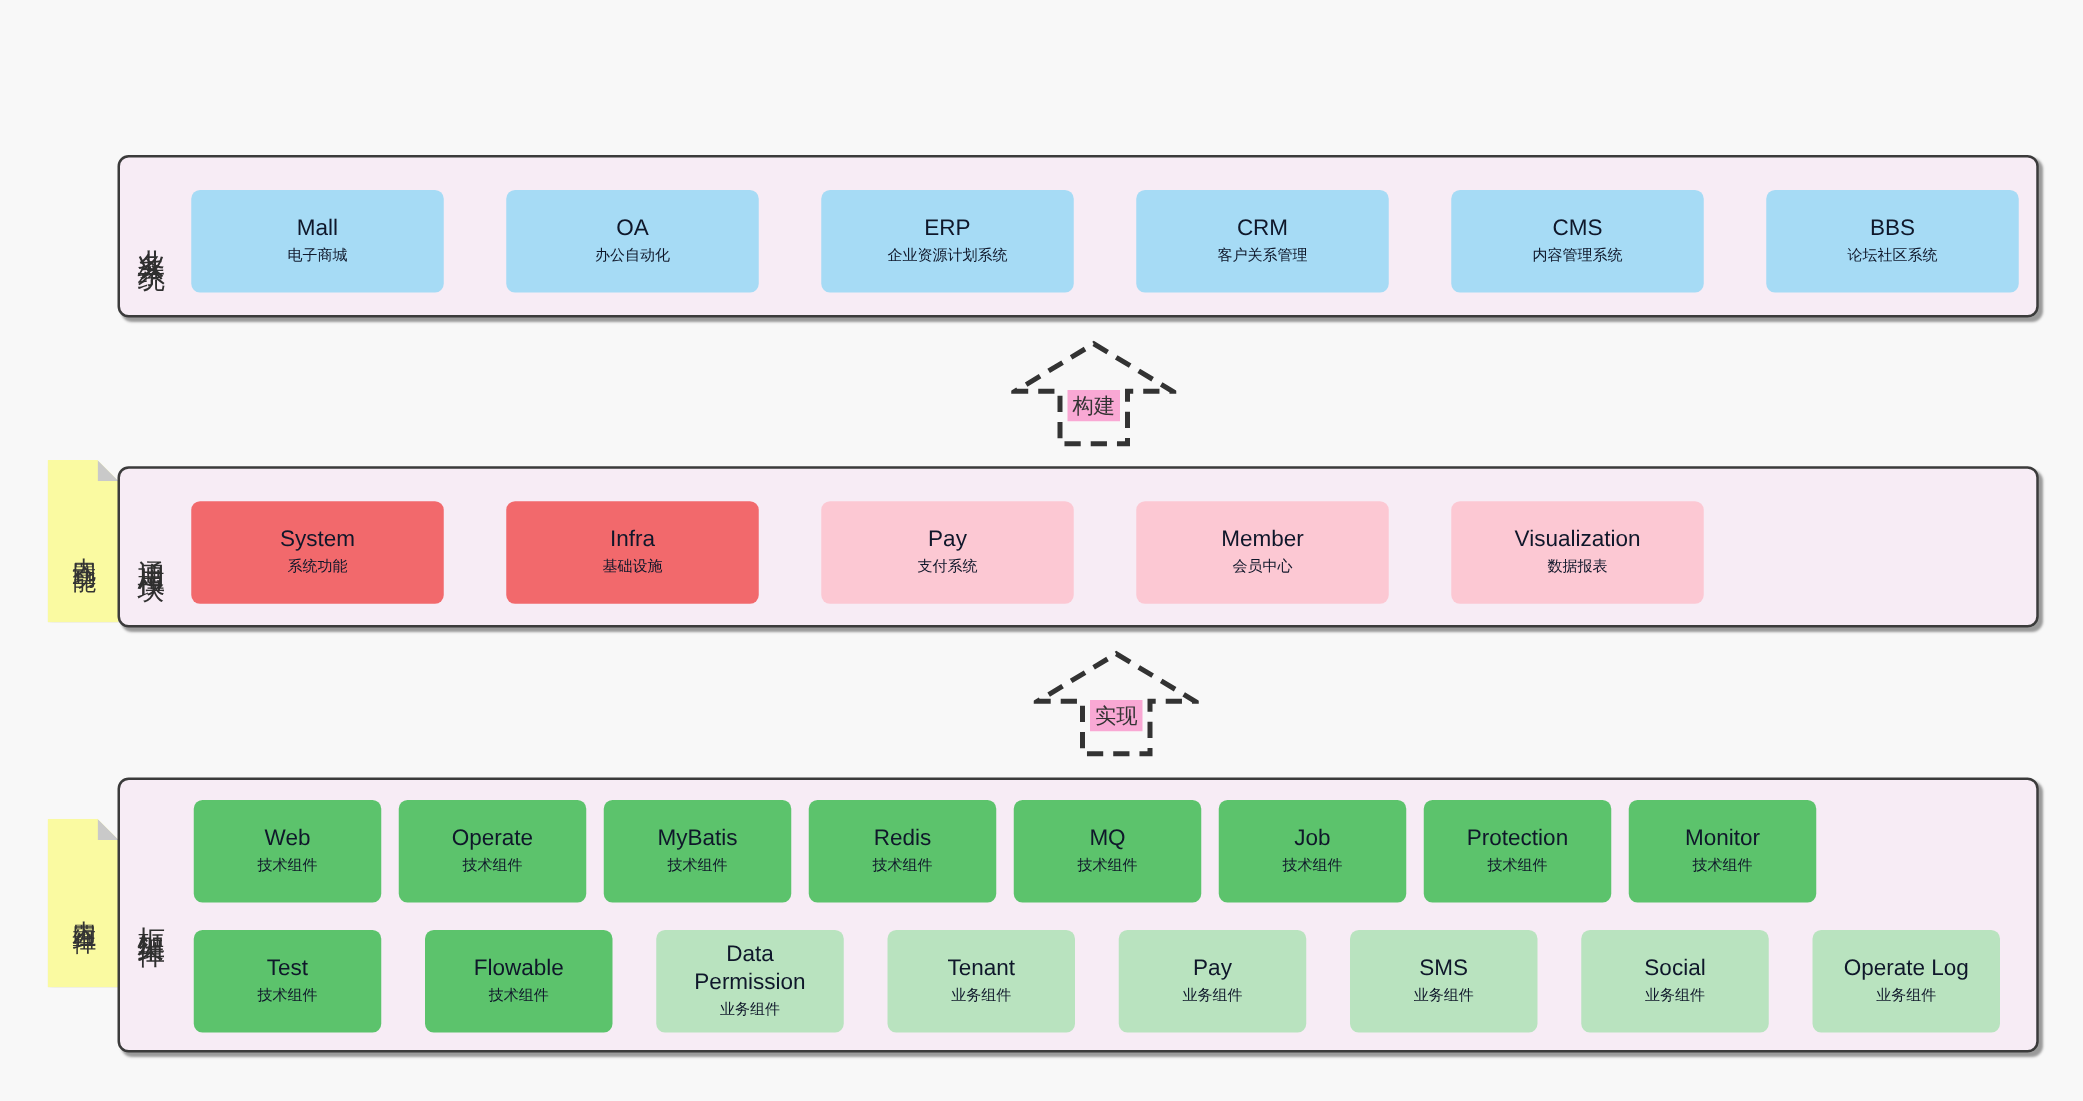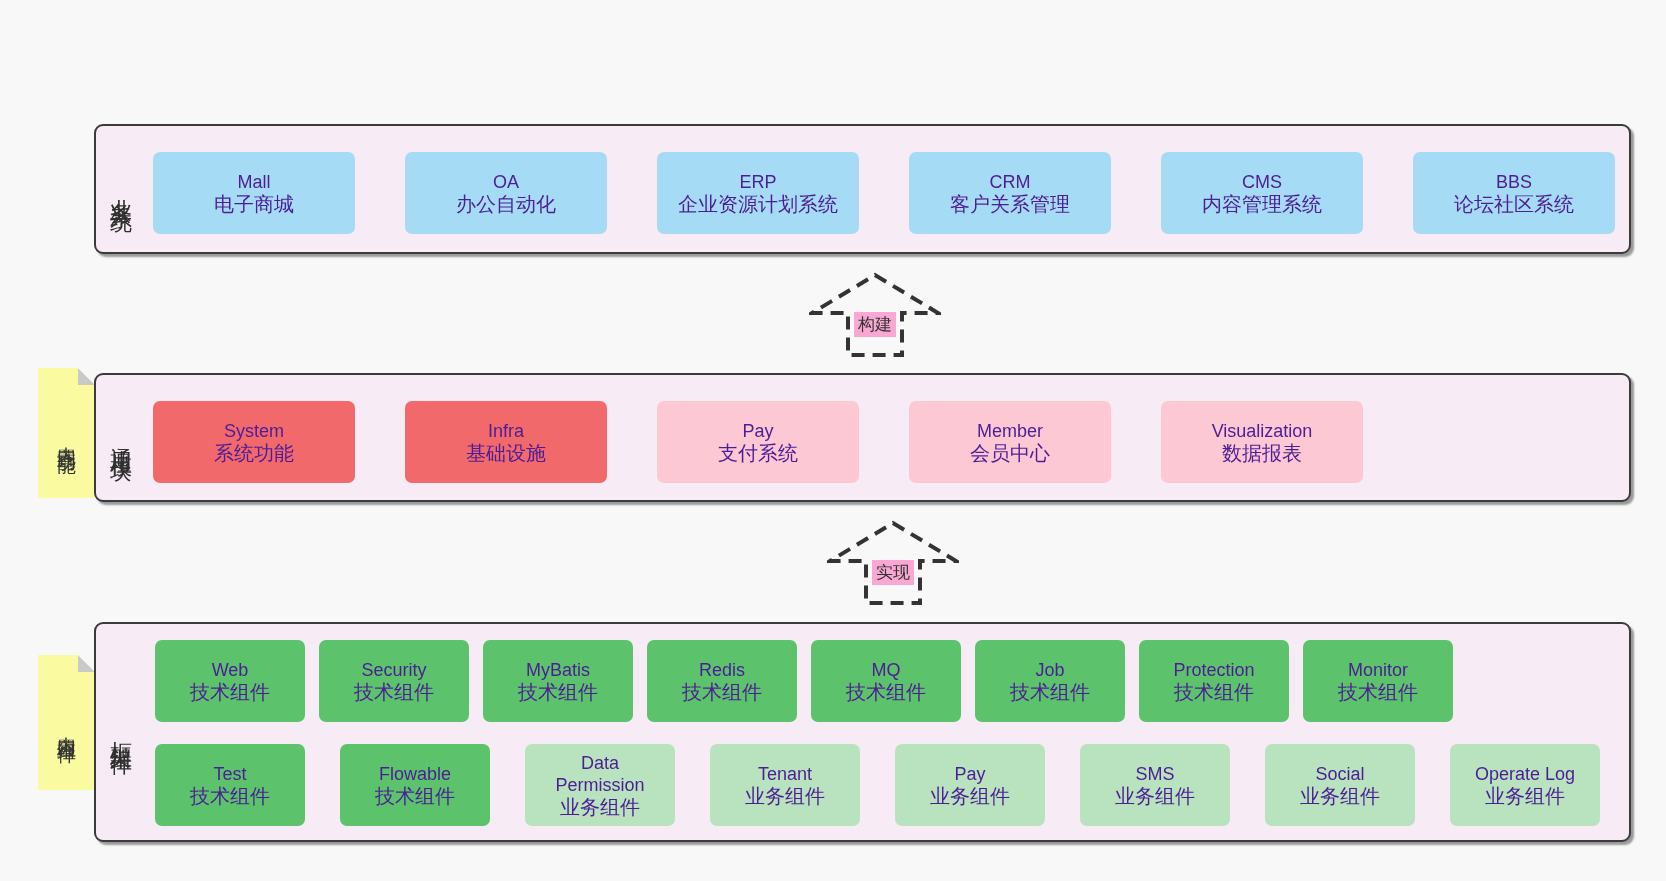--- a/index.html
+++ b/index.html
@@ -35,27 +35,27 @@
   }
   
   .row { position:absolute; display:flex; }
   .row-wide { left:57px; top:26px; gap:50px; }
   .row-sm1  { left:59px; top:16px;  gap:14px; }
   .row-sm2  { left:59px; top:120px; gap:35px;align-items:center; }
   .box {
     height:82px; border-radius:7px;
     display:flex; flex-direction:column;
     align-items:center; justify-content:center;
-    text-align:center; color:#4c1d95;
+    text-align:center; color:#0f172a;
   }
   .box-wide { width:202px; }
   .box-sm   { width:150px; }
   .box .en { font-size:18px; line-height:22px; }
   .box-sm .en { max-width:118px; }
-  .box .zh { font-size:20px; line-height:22px; }
+  .box .zh { font-size:12px; line-height:22px; }
   .blue   { background:#a6dbf5; }
   .red    { background:#f2696c; }
   .pink   { background:#fcc8d3; }
   .green  { background:#5cc36c; }
   .lgreen { background:#b9e3bf; }
   
   .arrow { position:absolute; width:132px; height:86px; z-index:1; }
   .arrow1 { left:809px; top:272px; }
   .arrow2 { left:827px; top:520px; }
   .arrow svg { position:absolute; left:0; top:0; }
@@ -175,21 +175,21 @@
   </div>
 
   <div class="layer layer3">
     <div class="vlabel">框架组件</div>
     <div class="row row-sm1">
       <div class="box box-sm green">
         <div class="en">Web</div>
         <div class="zh">技术组件</div>
       </div>
       <div class="box box-sm green">
-        <div class="en">Security</div>
+        <div class="en">Operate</div>
         <div class="zh">技术组件</div>
       </div>
       <div class="box box-sm green">
         <div class="en">MyBatis</div>
         <div class="zh">技术组件</div>
       </div>
       <div class="box box-sm green">
         <div class="en">Redis</div>
         <div class="zh">技术组件</div>
       </div>

